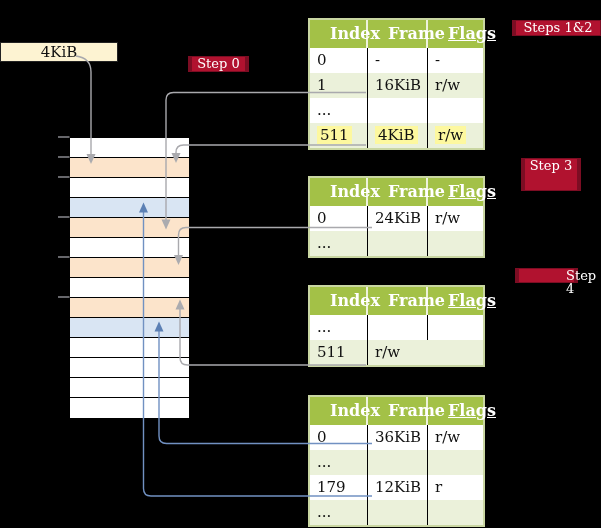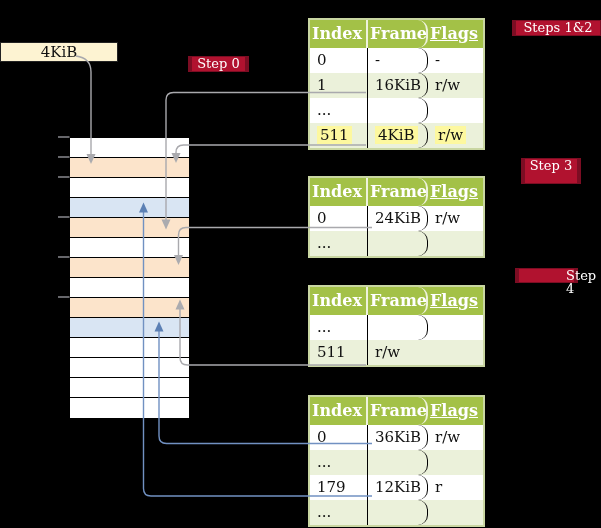--- a/index.html
+++ b/index.html
@@ -19,35 +19,35 @@
   .freelabel{position:absolute;left:0px;top:42px;width:118px;height:20px;
              background:#fdf3d2;border:1px solid #222;box-sizing:border-box;
              text-align:center;font-size:15px;line-height:18px;color:#111;}
 
   
   .badge{position:absolute;background:#b1122f;color:#fff;font-size:13px;
          text-align:center;border:1px solid #7c0d23;border-left-width:4px;
          border-right-width:4px;box-sizing:border-box;}
   .badge.step0 {left:188px;top:56px;width:61px;height:16px;line-height:14px;}
   .badge.steps12{left:512px;top:20px;width:92px;height:16px;line-height:14px;}
-  .badge.step3 {left:521px;top:158px;width:60px;height:26px;line-height:14px;}
+  .badge.step3 {left:521px;top:158px;width:60px;height:33px;line-height:14px;}
   .badge.step4 {left:515px;top:268px;width:63px;height:15px;line-height:13px;padding-left:47px;}
 
   
   .tbl{position:absolute;left:308px;width:177px;border:2px solid #c9d6a2;
        background:#fff;box-sizing:border-box;}
   .hrow{display:flex;height:28px;background:#a3c147;}
   .hc{box-sizing:border-box;color:#fff;font-weight:bold;font-size:16px;
-      line-height:28px;padding-left:2px;border-right:2px solid #eef2dc;}
+      line-height:28px;padding-left:20px;border-right:2px solid #eef2dc;}
   .hc:last-child{border-right:none;text-decoration:underline;}
   .trow{display:flex;height:25px;}
   .tc{box-sizing:border-box;font-size:15px;line-height:24px;padding-left:7px;
       border-right:1px solid #000;color:#111;}
   .tc:last-child{border-right:none;}
-  .c0{width:58px;} .c1{width:60px;border-radius:10px;} .c2{width:55px;}
+  .c0{width:58px;} .c1{width:60px;} .c2{width:55px;}
   .trow.shade{background:#ebf1da;}
   .hl{background:#fdf89f;padding:0 3px;}
 
   
   .overlay{position:absolute;left:0;top:0;pointer-events:none;}
 </style>
 </head>
 <body>
 
 <div class="canvas">

